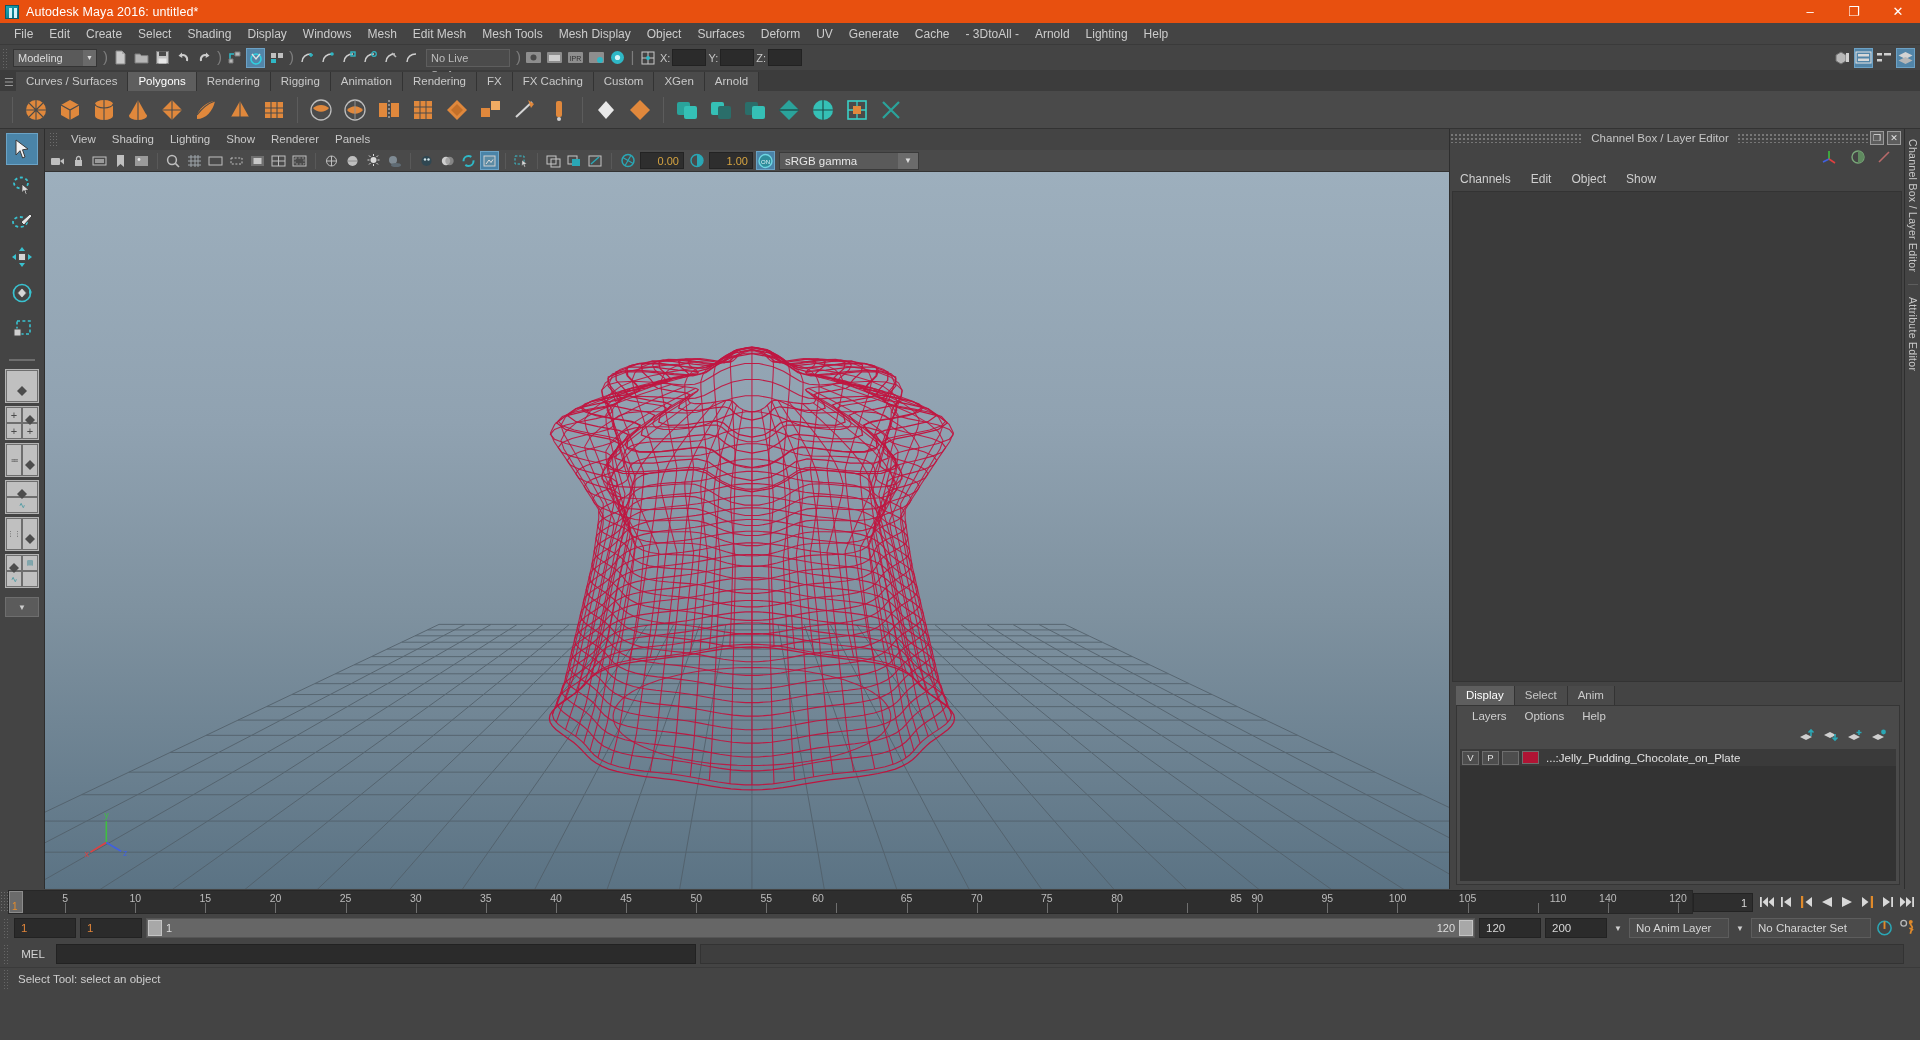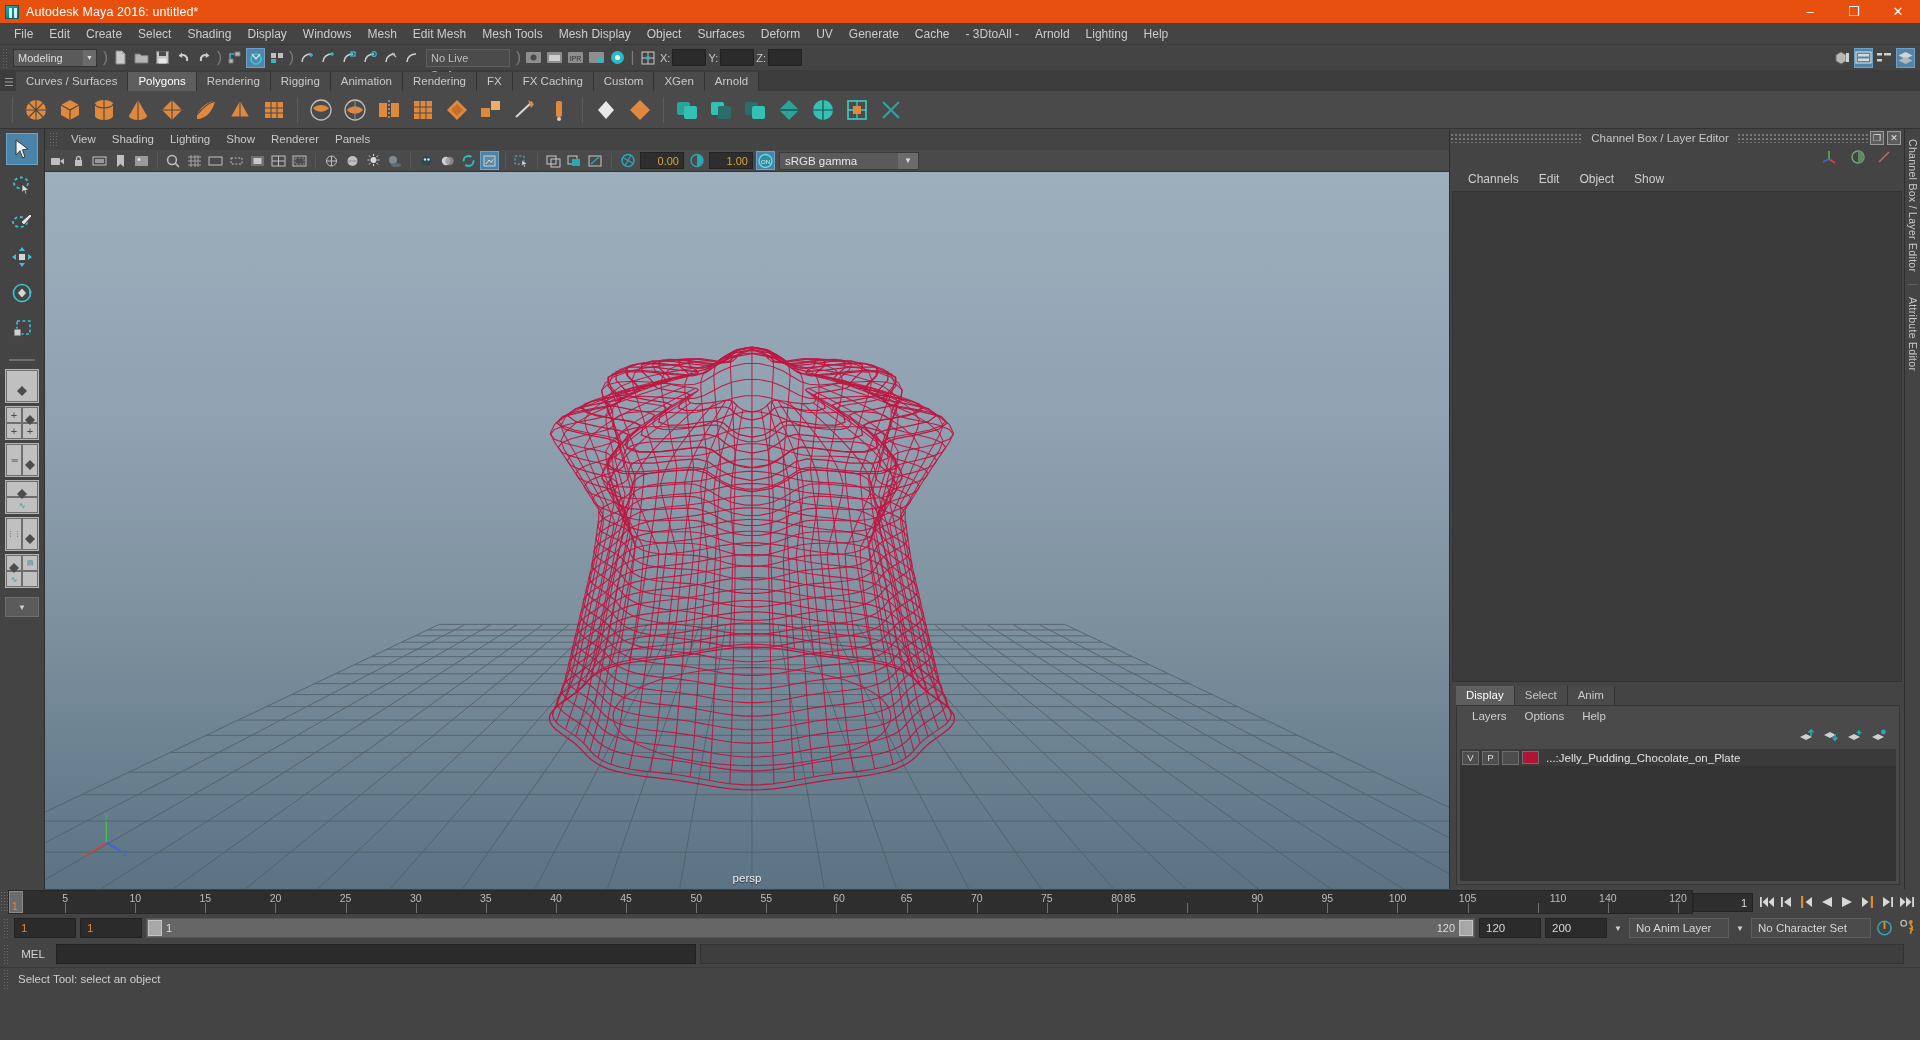--- a/index.html
+++ b/index.html
@@ -71,21 +71,21 @@
   
   #viewport { flex:1; position:relative; overflow:hidden; background:linear-gradient(#9cadbb 0%, #8fa1b0 38%, #7d909f 62%, #5d7486 100%); }
   #viewport .persp-label{position:absolute;bottom:5px;left:0;right:0;text-align:center;color:#f2f2f2;font-size:11.5px;text-shadow:0 1px 1px #333;}
 
   
   #rightpanel { width:455px; background:#444444; display:flex; flex-direction:column; border-left:1px solid #2e2e2e;}
   #rp-titlebar { height:18px; display:flex; align-items:center; background:#444; font-size:11.5px;}
   .dotfill{flex:1;height:10px;background-image:radial-gradient(#777 35%,transparent 36%);background-size:4px 4px;}
   #rp-titlebar .lbl{padding:0 8px;color:#c6c6c6;}
   .tinybtn{width:14px;height:14px;border:1px solid #9a9a9a;background:#5d5d5d;display:flex;align-items:center;justify-content:center;color:#e3e3e3;font-size:9px;margin-right:3px;}
-  #cbmenus { height:24px; display:flex; align-items:center; padding-left:8px;}
+  #cbmenus { height:24px; display:flex; align-items:center; }
   #cbmenus .mi{padding:0 10px;font-size:12px;color:#cfcfcf;}
   #cbicons{height:20px;display:flex;align-items:center;justify-content:flex-end;padding-right:12px;gap:10px;}
   #cbbody{flex:1;background:#3b3b3b;border:1px solid #333;margin:0 2px;}
   #layertabs{height:20px;display:flex;align-items:flex-end;padding-left:6px;margin-top:3px;}
   #layertabs .tab{height:19px;padding:0 10px;line-height:19px;font-size:11.5px;color:#c9c9c9;background:#4a4a4a;border-right:1px solid #333;}
   #layertabs .tab.active{background:#5e5e5e;color:#fff;}
   #layerbody{height:180px;background:#4a4a4a;border:1px solid #353535;margin:0 4px 4px 6px;display:flex;flex-direction:column;}
   #layermenus{height:20px;display:flex;align-items:center;padding-left:6px;}
   #layermenus .mi{padding:0 9px;font-size:11.5px;color:#cfcfcf;}
   #layerbtns{height:20px;display:flex;align-items:center;justify-content:flex-end;gap:8px;padding-right:12px;}
@@ -949,21 +949,20 @@
 
         <g transform="translate(62,692)">
           <line x1="0" y1="0" x2="0" y2="-22" stroke="#3fbf3f" stroke-width="1.6"></line>
           <line x1="0" y1="0" x2="-16" y2="10" stroke="#e04040" stroke-width="1.6"></line>
           <line x1="0" y1="0" x2="15" y2="9" stroke="#4060e0" stroke-width="1.6"></line>
           <text x="-2" y="-25" font-size="9" fill="#3fbf3f" font-family="Liberation Sans">y</text>
           <text x="-22" y="15" font-size="9" fill="#e04040" font-family="Liberation Sans">x</text>
           <text x="17" y="14" font-size="9" fill="#4060e0" font-family="Liberation Sans">z</text>
         </g>
       </svg>
-      <div class="persp-label">persp</div>
     </div>
   </div>
 
   <div id="rightpanel">
     <div id="rp-titlebar">
       <div class="dotfill"></div>
       <div class="lbl">Channel Box / Layer Editor</div>
       <div class="dotfill"></div>
       <div class="tinybtn">❐</div>
       <div class="tinybtn">✕</div>
@@ -1075,31 +1074,31 @@
       <div class="ticklbl" style="left: 476.85px;">35</div>
       <div class="tick" style="left: 546.975px;"></div>
       <div class="ticklbl" style="left: 546.975px;">40</div>
       <div class="tick" style="left: 617.1px;"></div>
       <div class="ticklbl" style="left: 617.1px;">45</div>
       <div class="tick" style="left: 687.225px;"></div>
       <div class="ticklbl" style="left: 687.225px;">50</div>
       <div class="tick" style="left: 757.35px;"></div>
       <div class="ticklbl" style="left: 757.35px;">55</div>
       <div class="tick" style="left: 827.475px;"></div>
-      <div class="ticklbl" style="left: 830px;">60</div>
+      <div class="ticklbl" style="left: 809px;">60</div>
       <div class="tick" style="left: 897.6px;"></div>
       <div class="ticklbl" style="left: 897.6px;">65</div>
       <div class="tick" style="left: 967.725px;"></div>
       <div class="ticklbl" style="left: 967.725px;">70</div>
       <div class="tick" style="left: 1037.85px;"></div>
       <div class="ticklbl" style="left: 1037.85px;">75</div>
       <div class="tick" style="left: 1107.97px;"></div>
       <div class="ticklbl" style="left: 1107.97px;">80</div>
       <div class="tick" style="left: 1178.1px;"></div>
-      <div class="ticklbl" style="left: 1121px;">85</div>
+      <div class="ticklbl" style="left: 1227px;">85</div>
       <div class="tick" style="left: 1248.22px;"></div>
       <div class="ticklbl" style="left: 1248.22px;">90</div>
       <div class="tick" style="left: 1318.35px;"></div>
       <div class="ticklbl" style="left: 1318.35px;">95</div>
       <div class="tick" style="left: 1388.47px;"></div>
       <div class="ticklbl" style="left: 1388.47px;">100</div>
       <div class="tick" style="left: 1458.6px;"></div>
       <div class="ticklbl" style="left: 1458.6px;">105</div>
       <div class="tick" style="left: 1528.72px;"></div>
       <div class="ticklbl" style="left: 1549px;">110</div>

